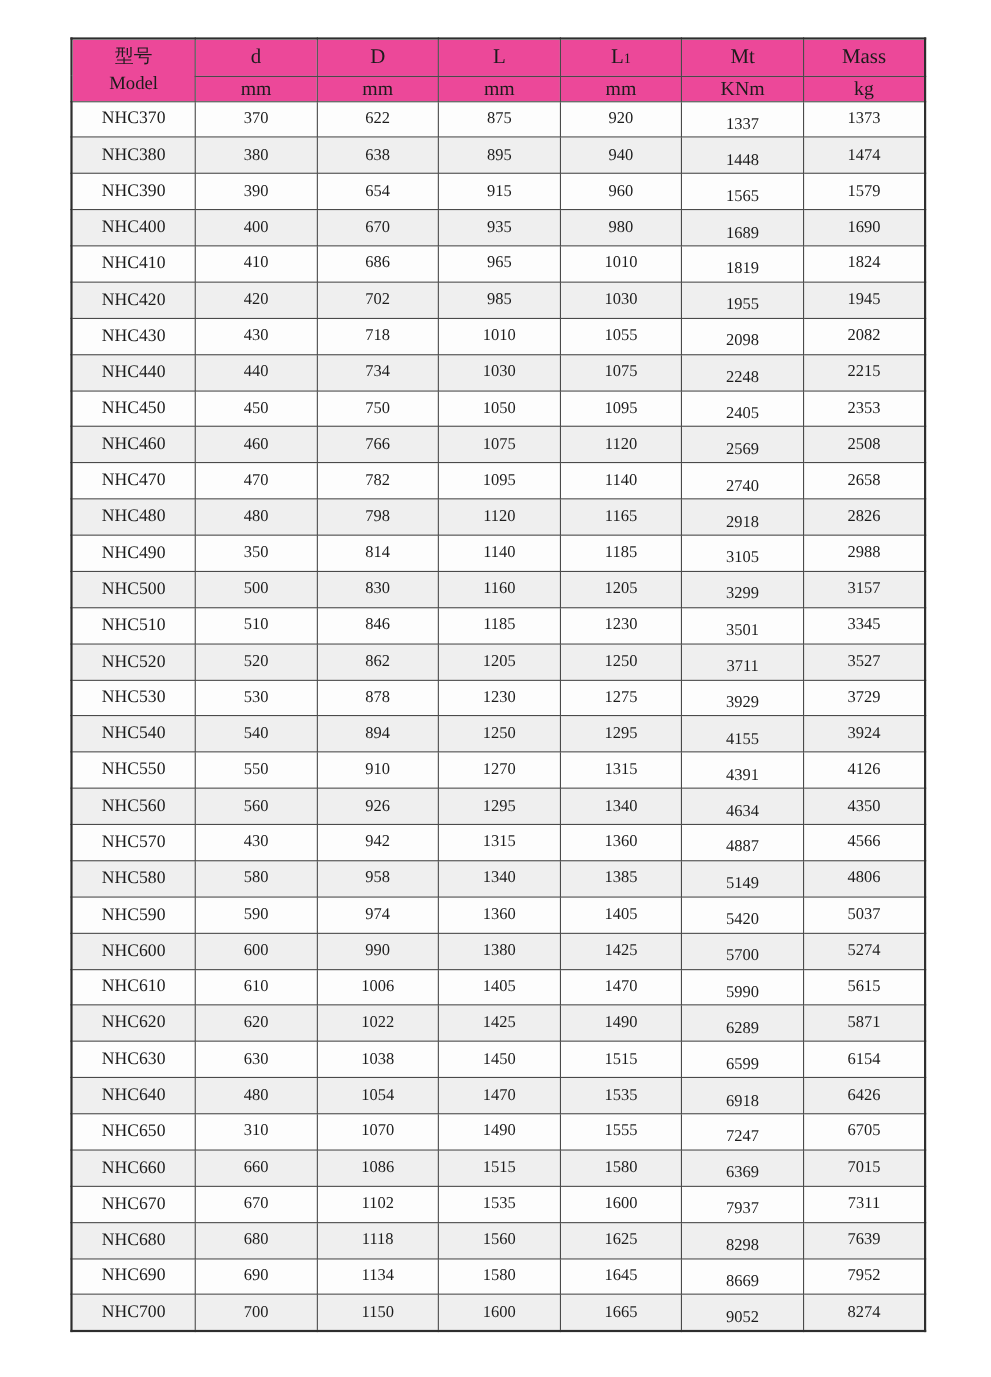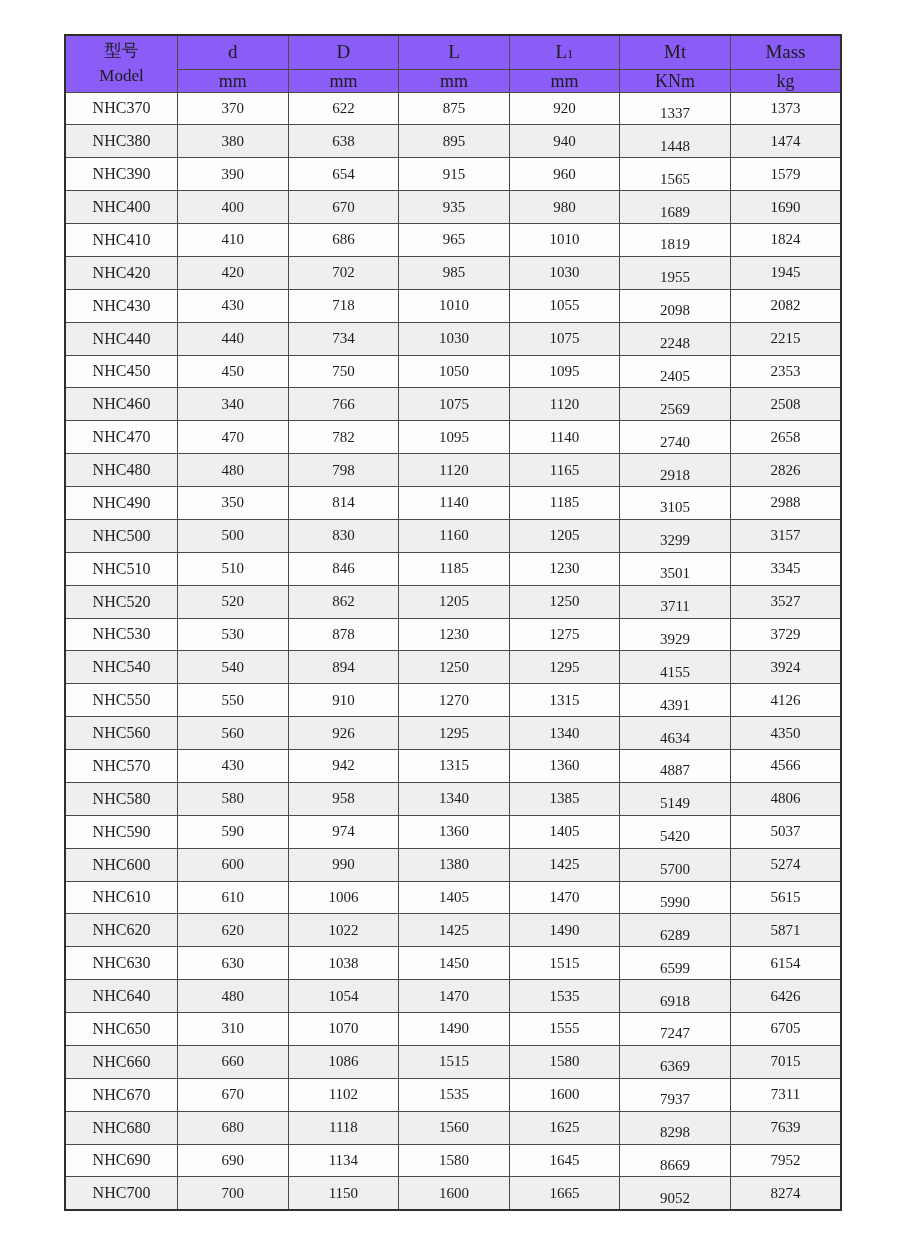--- a/index.html
+++ b/index.html
@@ -28,21 +28,21 @@
   }
   table.spec th,
   table.spec td {
     border: 1px solid #4a4a4a;
     text-align: center;
     vertical-align: middle;
     padding: 0;
     overflow: hidden;
   }
   thead th {
-    background: #8b5cf6;
+    background: #ec4899;
     font-weight: normal;
     font-size: 19px;
   }
   thead tr.hdr-labels { height: 34px; }
   thead tr.hdr-units  { height: 16px; }
   thead th.model-hdr {
     font-size: 17px;
     line-height: 1.45;
   }
   thead .unit { font-size: 18px; }
@@ -170,21 +170,21 @@
           <td class="model"><span>NHC450</span></td>
           <td><span>450</span></td>
           <td><span>750</span></td>
           <td><span>1050</span></td>
           <td><span>1095</span></td>
           <td><span class="mt-shift">2405</span></td>
           <td><span>2353</span></td>
         </tr>
         <tr class="alt">
           <td class="model"><span>NHC460</span></td>
-          <td><span>340</span></td>
+          <td><span>460</span></td>
           <td><span>766</span></td>
           <td><span>1075</span></td>
           <td><span>1120</span></td>
           <td><span class="mt-shift">2569</span></td>
           <td><span>2508</span></td>
         </tr>
         <tr>
           <td class="model"><span>NHC470</span></td>
           <td><span>470</span></td>
           <td><span>782</span></td>

